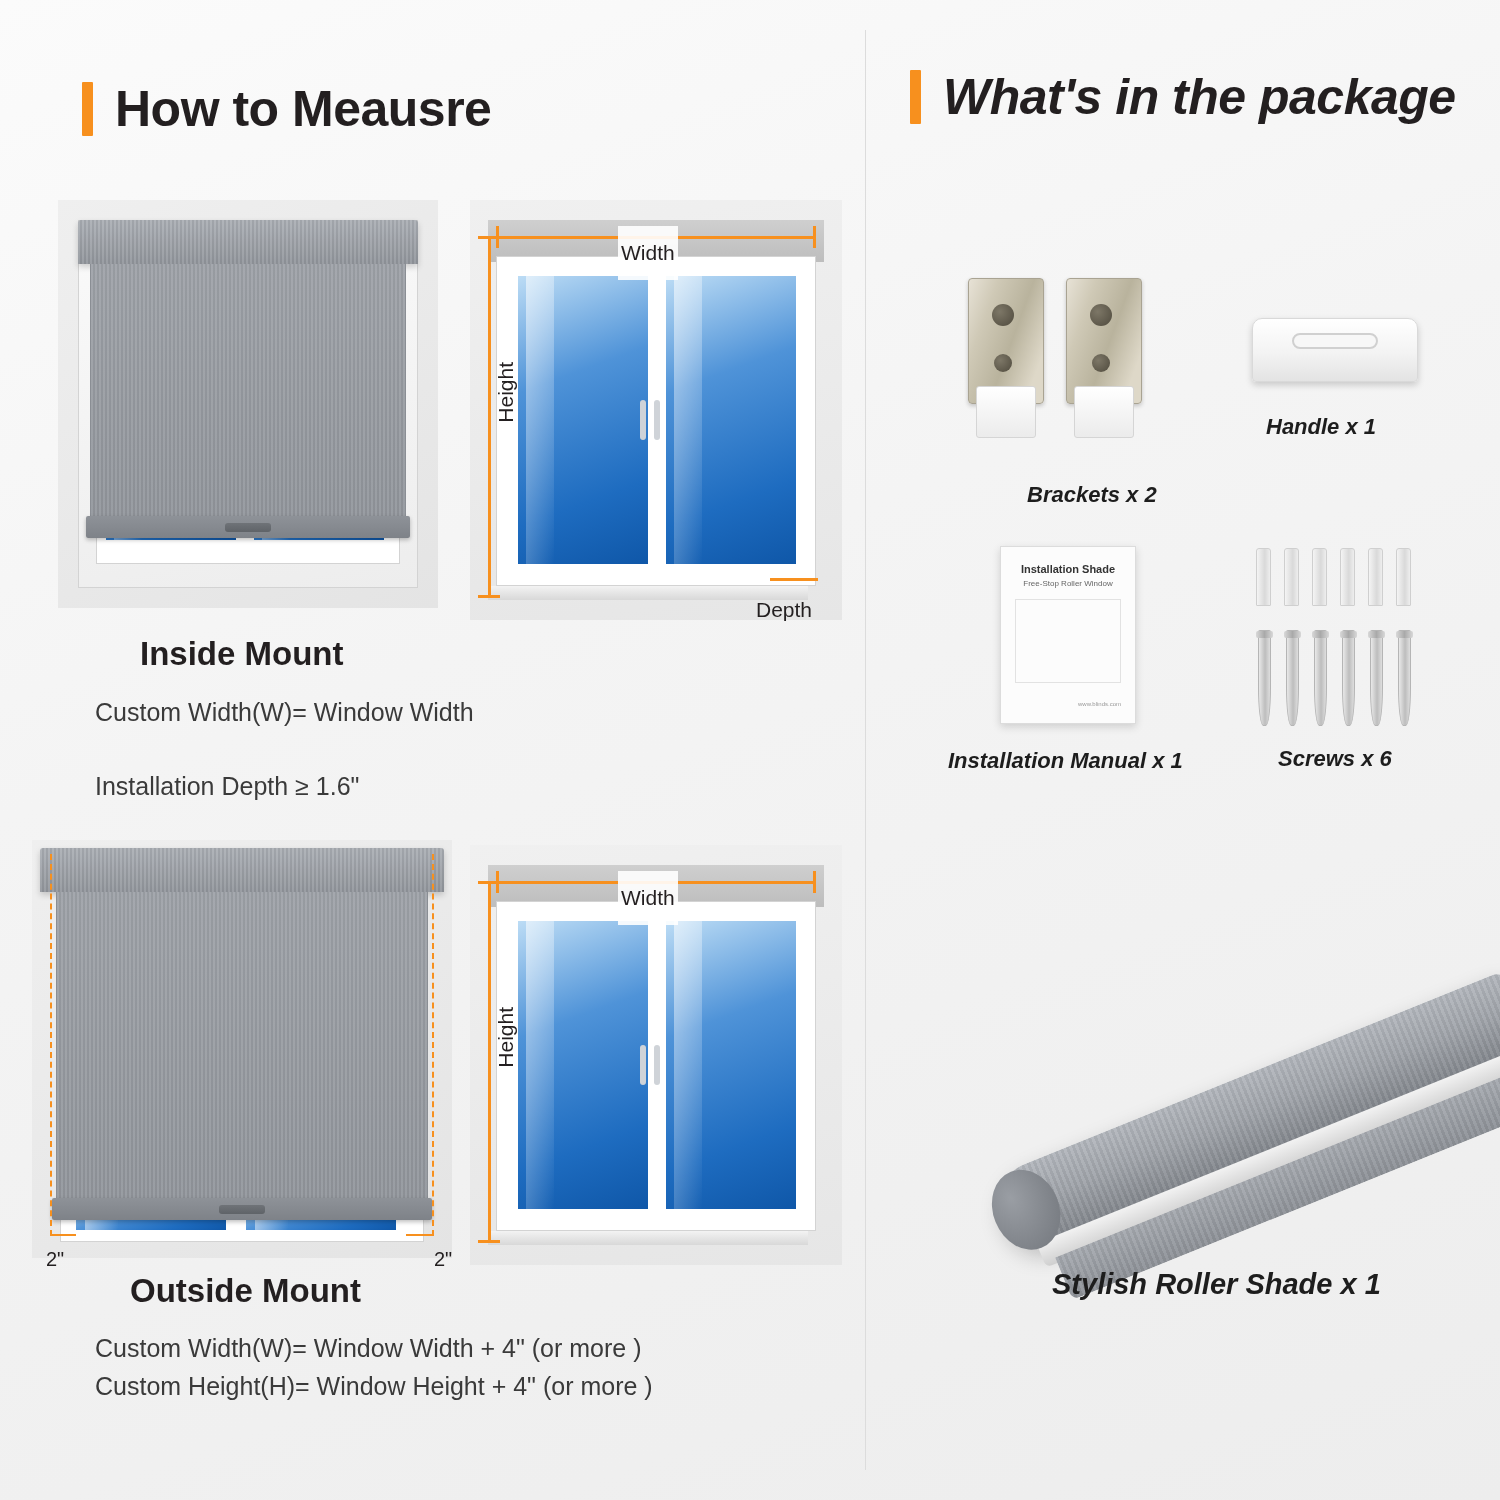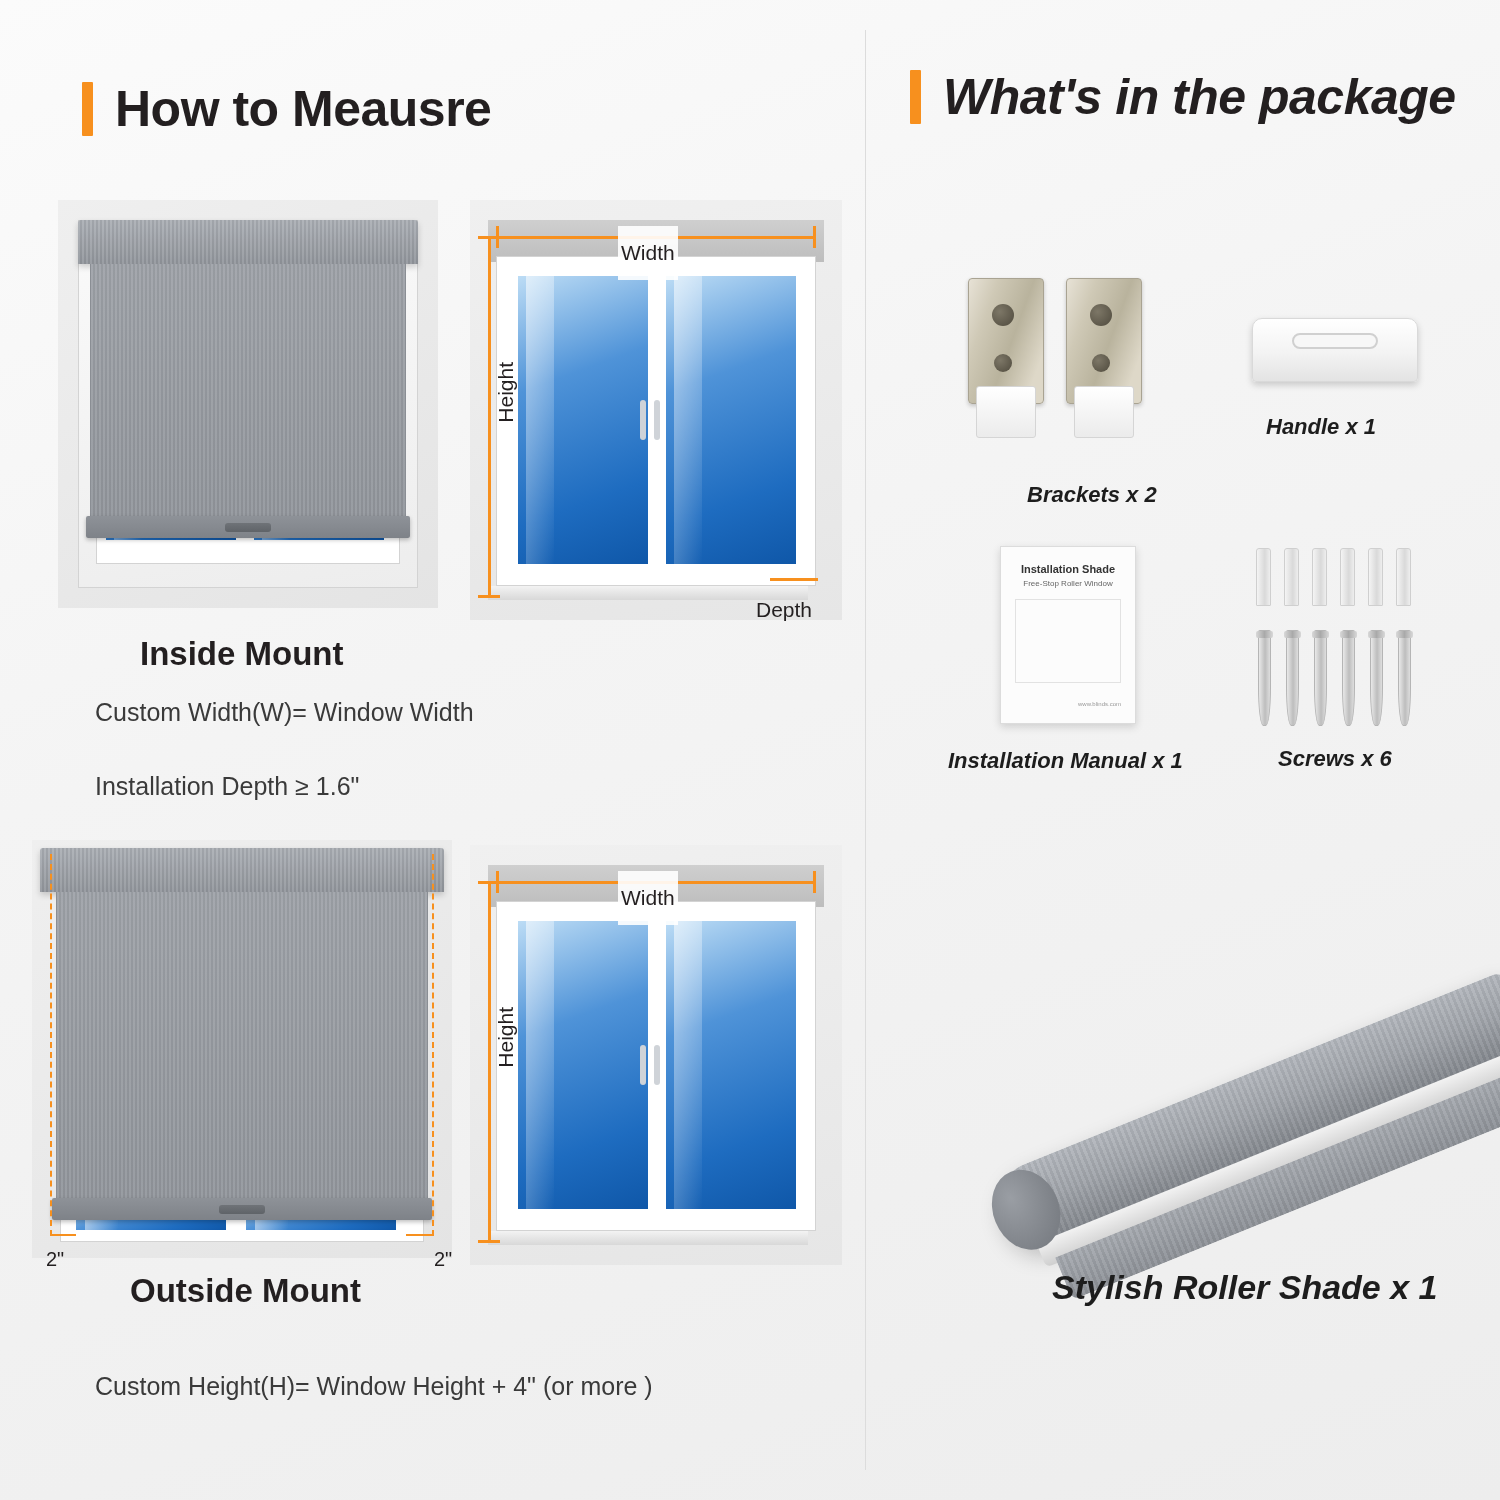--- a/index.html
+++ b/index.html
@@ -96,21 +96,21 @@
   }
   .bullet {
     position: absolute; font-size: 25px; color: #3a3a3a; white-space: nowrap; margin-left: 25px;
   }
 
   
   .pkg-label {
     position: absolute; font-size: 22px; font-weight: bold; font-style: italic;
     color: #1d1d1d; white-space: nowrap;
   }
-  .pkg-label.big { font-size: 34px; }
+  .pkg-label.big { font-size: 29px; }
 
   
   .bracket {
     position: absolute;
     background: linear-gradient(110deg,#e7e2d6 0%, #cfc9b6 25%, #b9b39d 55%, #ded8c8 85%);
     border: 1px solid #a9a392;
     box-shadow: 0 2px 4px rgba(0,0,0,.2);
   }
   .bracket-white {
     position:absolute; background: linear-gradient(180deg,#ffffff,#ebebeb);
@@ -309,20 +309,21 @@
     <div class="lbl bgwhite" style="left:148px; top:26px;">Width</div>
 
     <div class="orange-line" style="left:18px; top:36px; width:3px; height:362px;"></div>
     <div class="orange-line" style="left:8px; top:36px; width:22px; height:3px;"></div>
     <div class="orange-line" style="left:8px; top:395px; width:22px; height:3px;"></div>
     <div class="lbl vert" style="left:24px; top:162px;">Height</div>
   </div>
 
   <div class="mount-title" style="left:130px; top:1272px;">Outside Mount</div>
 
+  <div class="bullet" style="left:70px; top:1334px;">Custom Width(W)= Window Width + 4" (or more )</div>
   <div class="bullet" style="left:70px; top:1372px;">Custom Height(H)= Window Height + 4" (or more )</div>
 
   <div class="heading" id="head-right">
     <div class="bar"></div>
     <div class="htxt">What's in the package</div>
   </div>
 
   <div style="position:absolute; left:962px; top:278px; width:200px; height:180px;">
 
     <div class="bracket" style="left:6px; top:0; width:76px; height:126px; border-radius:4px;"></div>

